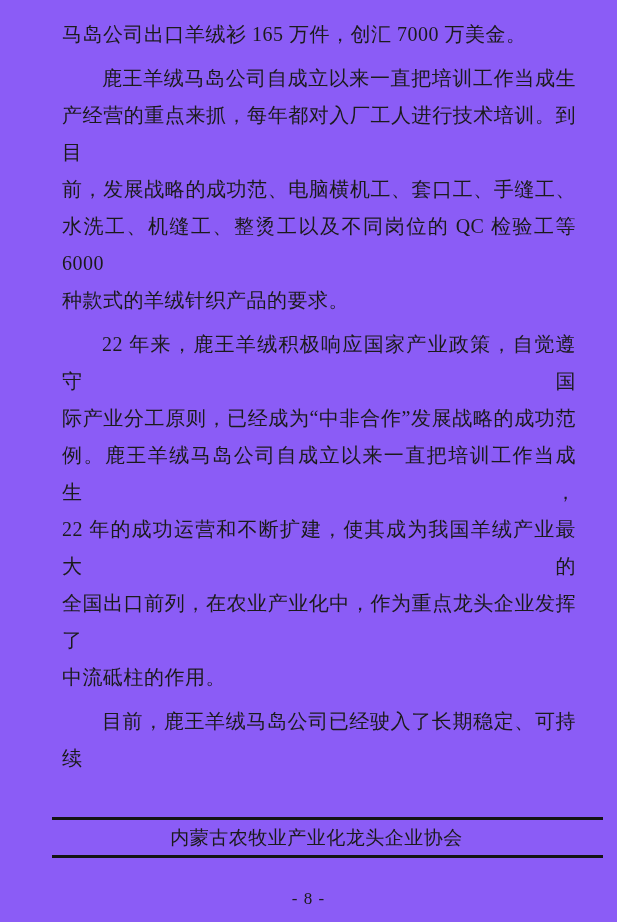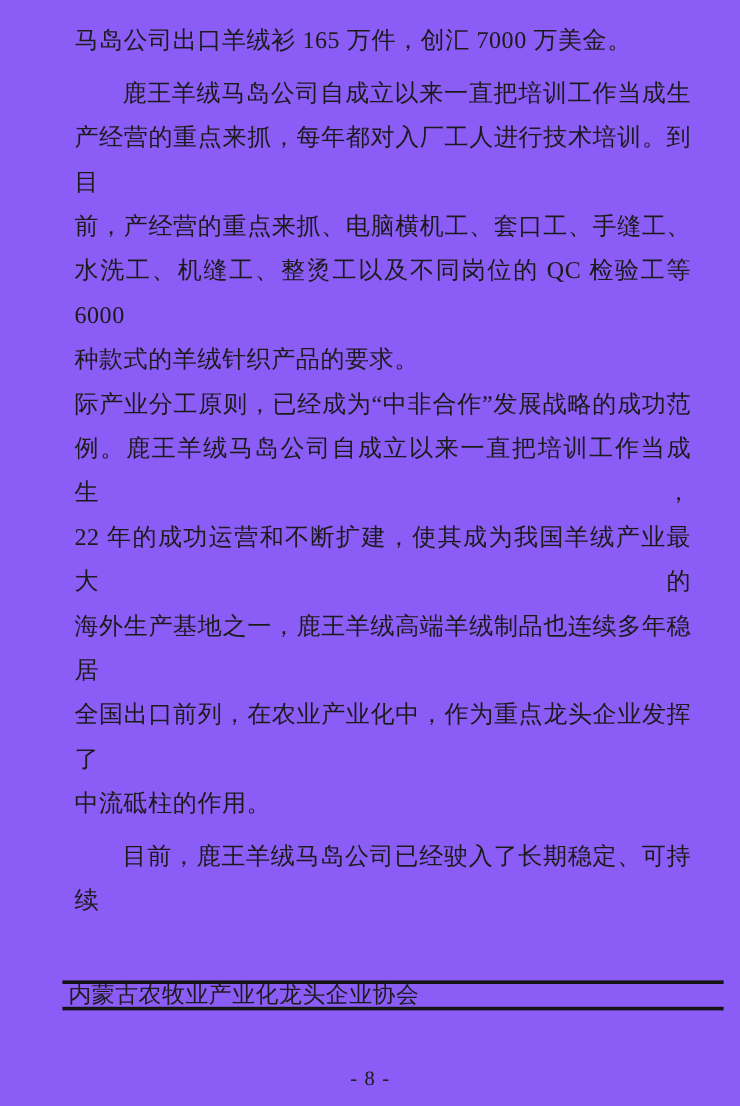--- a/index.html
+++ b/index.html
@@ -44,24 +44,24 @@
     text-align: left;
   }
   .footer-band {
     position: absolute;
     left: 52px;
     top: 817px;
     width: 551px;
     box-sizing: border-box;
     border-top: 3px solid #141414;
     border-bottom: 3px solid #141414;
-    height: 25px;
+    height: 41px;
     display: flex;
     align-items: center;
-    justify-content: flex-start;
+    justify-content: center;
     padding: 0 27px 0 5px;
   }
   .footer-band .issuer,
   .footer-band .printdate {
     font-size: 19px;
     line-height: 35px;
     letter-spacing: 0.5px;
     white-space: nowrap;
   }
   .page-number {
@@ -76,27 +76,27 @@
 </style>
 </head>
 <body>
 
 <div class="page">
 
   <div class="content">
     <div class="ln end">马岛公司出口羊绒衫 165 万件，创汇 7000 万美金。</div>
     <div class="ln full ind gap">鹿王羊绒马岛公司自成立以来一直把培训工作当成生</div>
     <div class="ln full">产经营的重点来抓，每年都对入厂工人进行技术培训。到目</div>
-    <div class="ln full">前，产经营的重点来抓、电脑横机工、套口工、手缝工、</div>
+    <div class="ln full">前，发展战略的成功范、电脑横机工、套口工、手缝工、</div>
     <div class="ln full">水洗工、机缝工、整烫工以及不同岗位的 QC 检验工等 6000</div>
     <div class="ln end">种款式的羊绒针织产品的要求。</div>
+    <div class="ln full ind gap">22 年来，鹿王羊绒积极响应国家产业政策，自觉遵守国</div>
     <div class="ln full">际产业分工原则，已经成为“中非合作”发展战略的成功范</div>
     <div class="ln full">例。鹿王羊绒马岛公司自成立以来一直把培训工作当成生，</div>
     <div class="ln full">22 年的成功运营和不断扩建，使其成为我国羊绒产业最大的</div>
-    <div class="ln full">海外生产基地之一，鹿王羊绒高端羊绒制品也连续多年稳居</div>
     <div class="ln full">全国出口前列，在农业产业化中，作为重点龙头企业发挥了</div>
     <div class="ln end">中流砥柱的作用。</div>
     <div class="ln full ind gap">目前，鹿王羊绒马岛公司已经驶入了长期稳定、可持续</div>
 
   </div>
 
   <div class="footer-band">
     <span class="issuer">内蒙古农牧业产业化龙头企业协会</span>
   </div>
 

